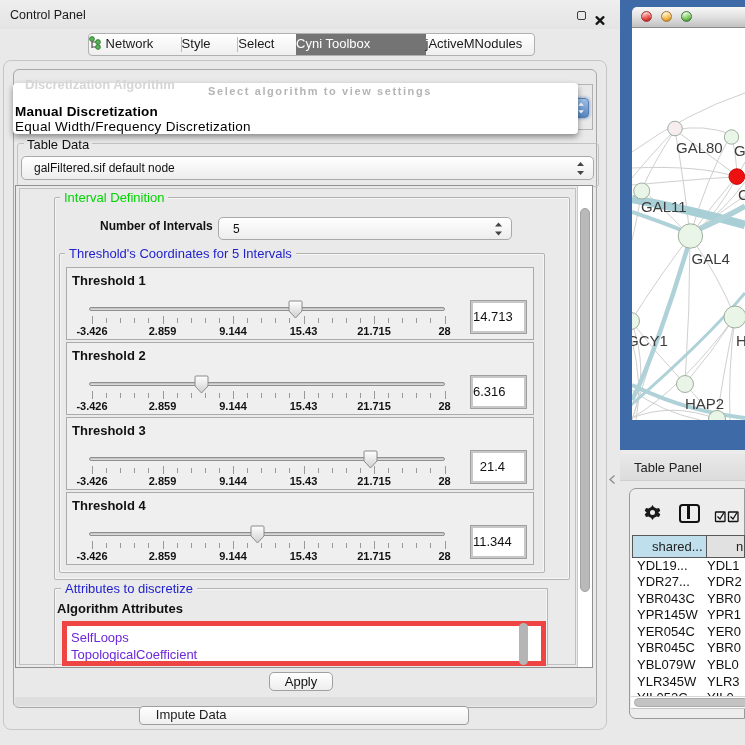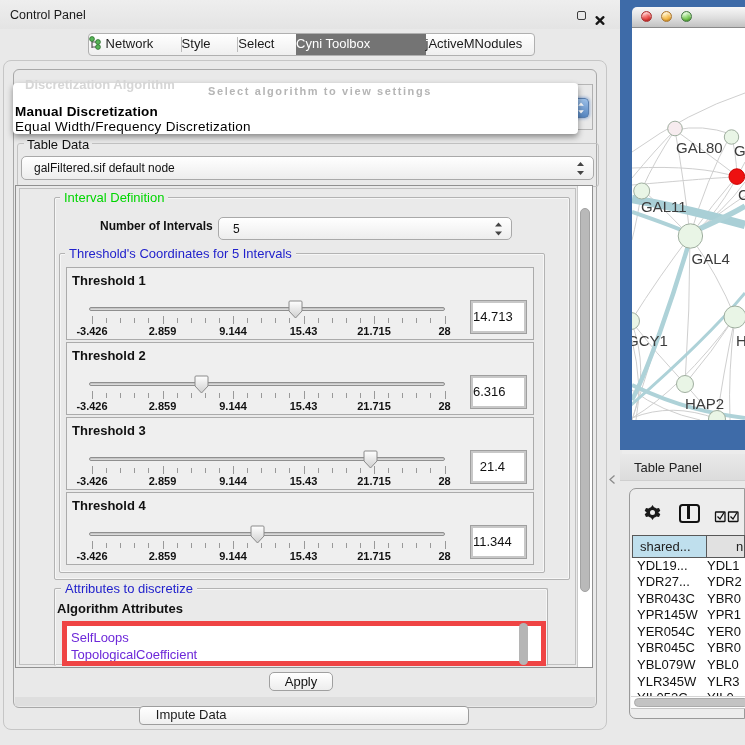--- a/index.html
+++ b/index.html
@@ -53,21 +53,21 @@
 
 #bluewin { left:620px; top:0; width:125px; height:450px; background:#3e6ba8; }
 #mactitle { left:632px; top:7px; width:113px; height:21px; background:linear-gradient(#f8f8f8 0%,#dedede 55%,#c2c2c2 100%); border-top-left-radius:5px; border-bottom:1px solid #8a8a8a; }
 .tl { position:absolute; top:11px; width:11px; height:11px; border-radius:50%; box-shadow:inset 0 2px 2px rgba(255,255,255,0.65), inset 0 -1px 1px rgba(0,0,0,0.15); }
 #canvas { left:632px; top:28px; width:113px; height:392px; background:#ffffff; }
 
 #tp-bar { left:620px; top:454px; width:125px; height:27px; background:linear-gradient(#e9e9e9,#dcdcdc); border-bottom:1px solid #cfcfcf; }
 #tp-text { left:634px; top:460px; font-size:13px; color:#222; }
 #tp-area { left:620px; top:481px; width:125px; height:264px; background:#e9e9e9; }
 #tablebox { left:629px; top:488px; width:116px; height:231px; background:#ededed; border:1px solid #9a9a9a; border-top-left-radius:7px; border-bottom-left-radius:7px; }
-#thead1 { left:632px; top:535px; width:75px; height:23px; background:#bfdfed; border:1px solid #585858; font-size:13px; color:#222; padding-left:7px; line-height:21px; }
+#thead1 { left:632px; top:535px; width:75px; height:23px; background:#bfdfed; border:1px solid #585858; font-size:13px; color:#222; padding-left:19px; line-height:21px; }
 #thead2 { left:707px; top:535px; width:38px; height:23px; background:#e1e1e1; border:1px solid #585858; border-left:none; font-size:13px; color:#222; line-height:21px; padding-left:29px; overflow:hidden; }
 #tbody { left:631px; top:557.5px; width:114px; height:151px; background:#fff; font-size:13px; color:#111; overflow:hidden; }
 #tbody .r { height:16.6px; line-height:16.6px; white-space:nowrap; }
 #tbody .c1 { display:inline-block; width:76px; padding-left:6px; }
 #hsb-track { left:631px; top:695.5px; width:114px; height:13px; background:#fdfdfd; border-top:1px solid #d5d5d5; border-bottom:1px solid #c5c5c5; }
 #hsb-thumb { left:634px; top:697.5px; width:115px; height:9px; background:#c3c3c3; border:1px solid #ababab; border-radius:5px; }
 
 #popup { left:13px; top:83px; width:565px; height:51px; background:#fff; border-radius:4px; box-shadow:0 3px 6px rgba(0,0,0,0.42); }
 #popup-ghost { left:25px; top:77px; font-size:13px; color:#d6d6d6; font-weight:bold; }
 #popup-gray { left:196px; top:85px; font-size:11px; font-weight:bold; color:#b5b5b5; letter-spacing:1.6px;margin-left:12px; }

